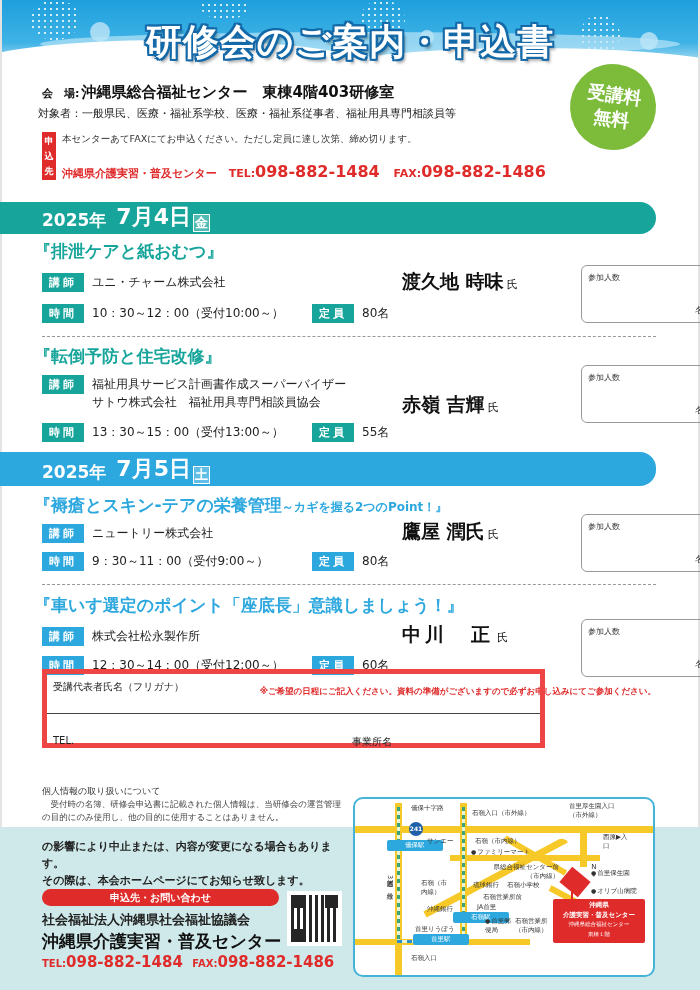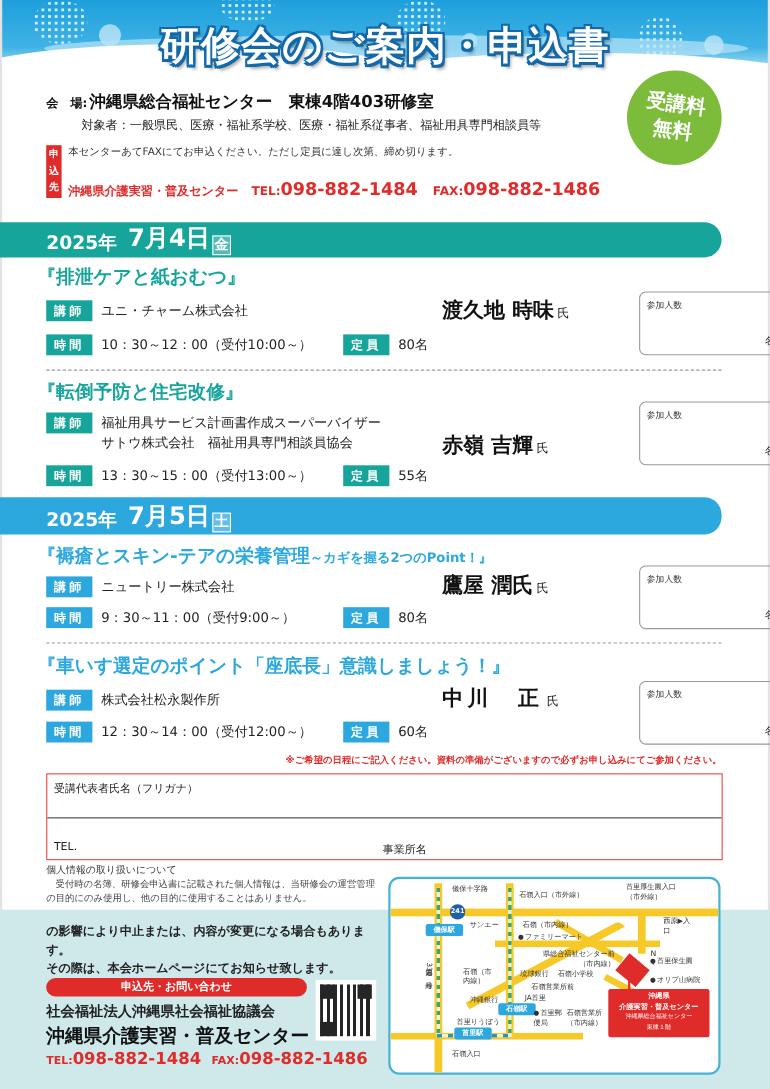--- a/index.html
+++ b/index.html
@@ -21,21 +21,21 @@
     position: absolute; left: 0; right: 0; top: 18px; text-align: center;
     font-size: 36px; font-weight: bold; color: #fff; letter-spacing: 1px;
     text-shadow: 2px 0 0 #1469a8, -2px 0 0 #1469a8, 0 2px 0 #1469a8, 0 -2px 0 #1469a8,
                  2px 2px 0 #1469a8, -2px -2px 0 #1469a8, 2px -2px 0 #1469a8, -2px 2px 0 #1469a8, 3px 4px 3px rgba(0,0,0,.35);
   }
 
   
   .frame { position: absolute; left: 0; top: 0; width: 700px; height: 990px; border-left: 2px solid #e3e3e3; border-right: 2px solid #e3e3e3; pointer-events: none; }
   .venue { position: absolute; left: 42px; top: 83px; font-size: 15px; font-weight: bold; color: #111; }
   .venue .lbl { font-size: 11px; font-weight: bold; margin-right: 2px; }
-  .target { position: absolute; left: 38px; top: 106px; font-size: 11px; color: #222; margin-left: 36px; }
+  .target { position: absolute; left: 38px; top: 106px; font-size: 11px; color: #222; }
   .free-badge {
     position: absolute; left: 570px; top: 64px; width: 86px; height: 86px; border-radius: 50%;
     background: #7cbc3a; color: #fff; font-weight: bold; font-size: 18px; line-height: 24px;
     display: flex; flex-direction: column; align-items: center; justify-content: center; transform: rotate(8deg);
   }
   .apply-tag { position: absolute; left: 42px; top: 132px; width: 14px; height: 48px; background: #e02b2b; color: #fff; font-size: 9px; font-weight: bold; line-height: 15px; text-align: center; padding-top: 2px; }
   .apply-text { position: absolute; left: 62px; top: 131px; font-size: 9.5px; line-height: 15px; color: #333; }
   .apply-contact { position: absolute; left: 62px; top: 162px; color: #e02b2b; font-size: 11px; font-weight: bold; white-space: nowrap; }
   .apply-contact .big { font-size: 16px; }
 
@@ -61,21 +61,21 @@
   .speaker { position: absolute; font-size: 19px; font-weight: bold; color: #111; white-space: nowrap; }
   .speaker .hon { font-size: 11px; font-weight: normal; margin-left: 3px; }
   .count-box { position: absolute; left: 581px; width: 130px; height: 58px; border: 1px solid #999; border-radius: 6px; font-size: 8px; color: #333; }
   .count-box .cl { position: absolute; left: 6px; top: 6px; }
   .count-box .cu { position: absolute; right: 6px; bottom: 5px; font-size: 9px; }
   .dash { position: absolute; left: 42px; width: 614px; border-top: 1.5px dashed #999; }
 
   .note-red { position: absolute; right: 44px; top: 686px; font-size: 8.5px; color: #e02b2b; font-weight: bold; }
 
   
-  .form { position: absolute; left: 42px; top: 703px; width: 615px; height: 79px; border: 1px solid #ef4444; }
+  .form { position: absolute; left: 42px; top: 669px; width: 503px; height: 79px; border: 5px solid #ef4444; }
   .form .r1 { position: absolute; left: 0; top: 0; width: 100%; height: 40px; border-bottom: 1px solid #444; }
   .form .f-label { position: absolute; font-size: 10px; color: #222; }
 
   .privacy-h { position: absolute; left: 42px; top: 785px; font-size: 9px; color: #333; }
   .privacy-t { position: absolute; left: 42px; top: 798px; font-size: 8.5px; line-height: 13px; color: #444; width: 300px; text-indent: 1em; }
 
   
   .bottom-bg { position: absolute; left: 0; top: 827px; width: 700px; height: 163px; background: #cfe9ea; }
   .notice { position: absolute; left: 42px; top: 838px; font-size: 11px; font-weight: bold; line-height: 17px; color: #222; width: 300px; }
   .contact-pill { position: absolute; left: 42px; top: 889px; width: 237px; height: 17px; background: #e02b2b; border-radius: 9px; color: #fff; font-size: 10px; font-weight: bold; text-align: center; line-height: 17px; }
@@ -89,21 +89,21 @@
       linear-gradient(#000,#000) 100% 0/13px 13px no-repeat,
       linear-gradient(#000,#000) 0 100%/13px 13px no-repeat,
       repeating-linear-gradient(90deg, #000 0 3px, #fff 3px 6px),
       #fff; opacity: .85; }
 
   
   .map { position: absolute; left: 353px; top: 797px; width: 302px; height: 180px; background: #fff; border: 2px solid #45b3d6; border-radius: 10px; overflow: hidden; font-size: 6.5px; color: #333; }
   .road { position: absolute; background: #f7c928; }
   .rail { position: absolute; background: repeating-linear-gradient(180deg, #3aa37b 0 4px, #e8f5d0 4px 8px); }
   .rail-h { position: absolute; background: repeating-linear-gradient(90deg, #2d8fc9 0 5px, #e8f5d0 5px 10px); }
-  .station { position: absolute; background: #2da8df; color: #fff; font-weight: bold; font-size: 6.5px; padding: 1px 7px; border-radius: 2px; }
+  .station { position: absolute; background: #2da8df; color: #fff; font-weight: normal; font-size: 6.5px; padding: 1px 18px; border-radius: 2px; }
   .mlabel { position: absolute; white-space: nowrap; }
   .dot::before { content: "●"; font-size: 6px; margin-right: 1px; }
   .route { position: absolute; left: 54px; top: 23px; width: 14px; height: 14px; border-radius: 50%; background: #1f5fa8; color: #fff; font-size: 6px; font-weight: bold; text-align: center; line-height: 14px; }
   .target-bldg { position: absolute; left: 208px; top: 73px; width: 24px; height: 20px; background: #e02b2b; transform: rotate(40deg); }
   .map-callout { position: absolute; left: 198px; top: 100px; width: 92px; height: 44px; background: #e02b2b; color: #fff; text-align: center; font-size: 6.5px; line-height: 9.5px; padding-top: 2px; border-radius: 2px; font-weight: bold; }
   .map-callout .sm { font-weight: normal; font-size: 5.5px; }
   .leader { position: absolute; left: 216px; top: 88px; width: 2px; height: 14px; background: #e02b2b; }
   .north { position: absolute; left: 236px; top: 64px; font-size: 7px; text-align: center; line-height: 8px; }
 </style>
 </head>

